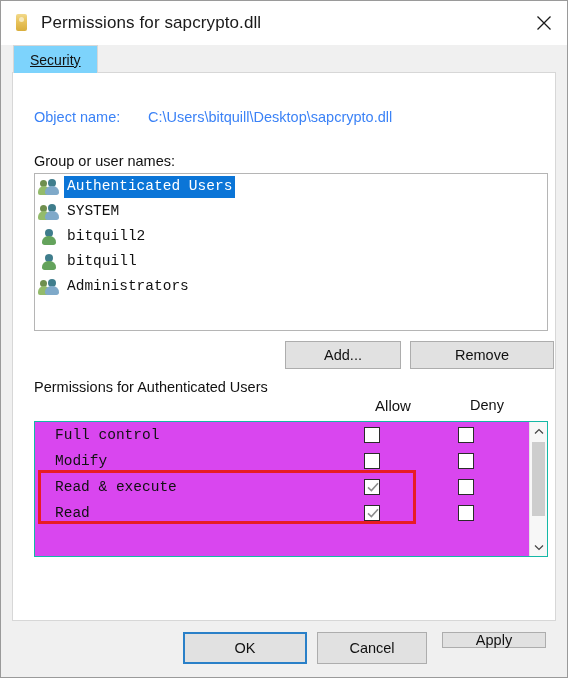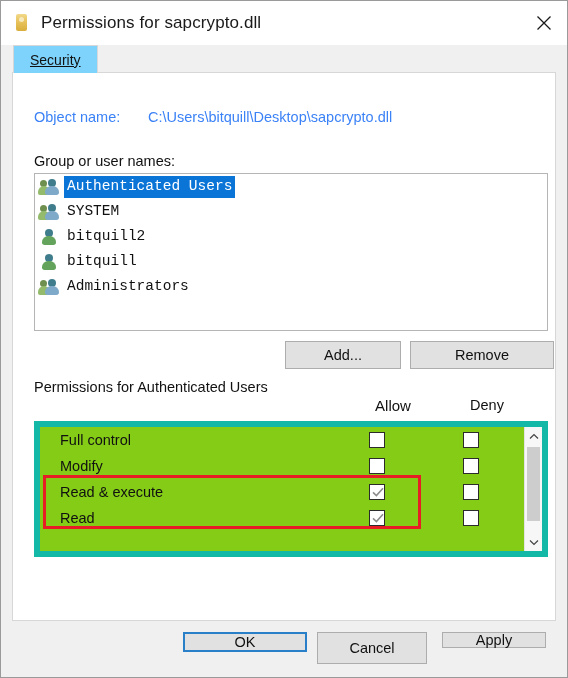--- a/index.html
+++ b/index.html
@@ -116,22 +116,23 @@
   .col-allow{
     position:absolute;left:340px;top:324px;width:80px;text-align:center;
     font-size:15px;color:#111;
   }
   .col-deny{
     position:absolute;left:434px;top:324px;width:80px;text-align:center;
     font-size:14.5px;color:#111;
   }
   .permlist{
     position:absolute;left:21px;top:348px;width:514px;height:136px;
-    background:#84cc16;border:6px solid #14b8a6;box-sizing:border-box;
+    background:#d946ef;border:1px solid #14b8a6;box-sizing:border-box;
     overflow:hidden;
+    font-family:Liberation Mono, monospace;
   }
   .permrows{position:absolute;left:0;top:0;right:18px;}
   .perm-row{height:26px;display:flex;align-items:center;position:relative;}
   .perm-row .pname{
     font-size:14.5px;color:#111;padding-left:20px;flex:1;white-space:nowrap;
   }
   .cbx{
     position:absolute;width:16px;height:16px;box-sizing:border-box;
     border:1.6px solid #2b2b2b;background:#ffffff;
     top:50%;transform:translateY(-50%);
@@ -154,21 +155,21 @@
   }
   .sarrow.down{position:absolute;bottom:0;left:0;right:0;}
   .redbox{
     position:absolute;left:3px;top:48px;width:378px;height:54px;
     border:3px solid #e81c24;box-sizing:border-box;pointer-events:none;
   }
   
   .footer{
     height:56px;min-height:56px;background:#f0f0f0;position:relative;
   }
-  .btn-ok{position:absolute;left:182px;top:11px;width:124px;height:20px;
+  .btn-ok{position:absolute;left:182px;top:11px;width:124px;height:32px;
     border:2px solid #2a80c8;background:#e1e1e1;}
   .btn-cancel{position:absolute;left:316px;top:11px;width:110px;height:32px;}
   .btn-apply{position:absolute;left:441px;top:11px;width:104px;height:16px;}
 </style>
 </head>
 <body>
 
 <div class="dialog">
 
   <div class="titlebar">

